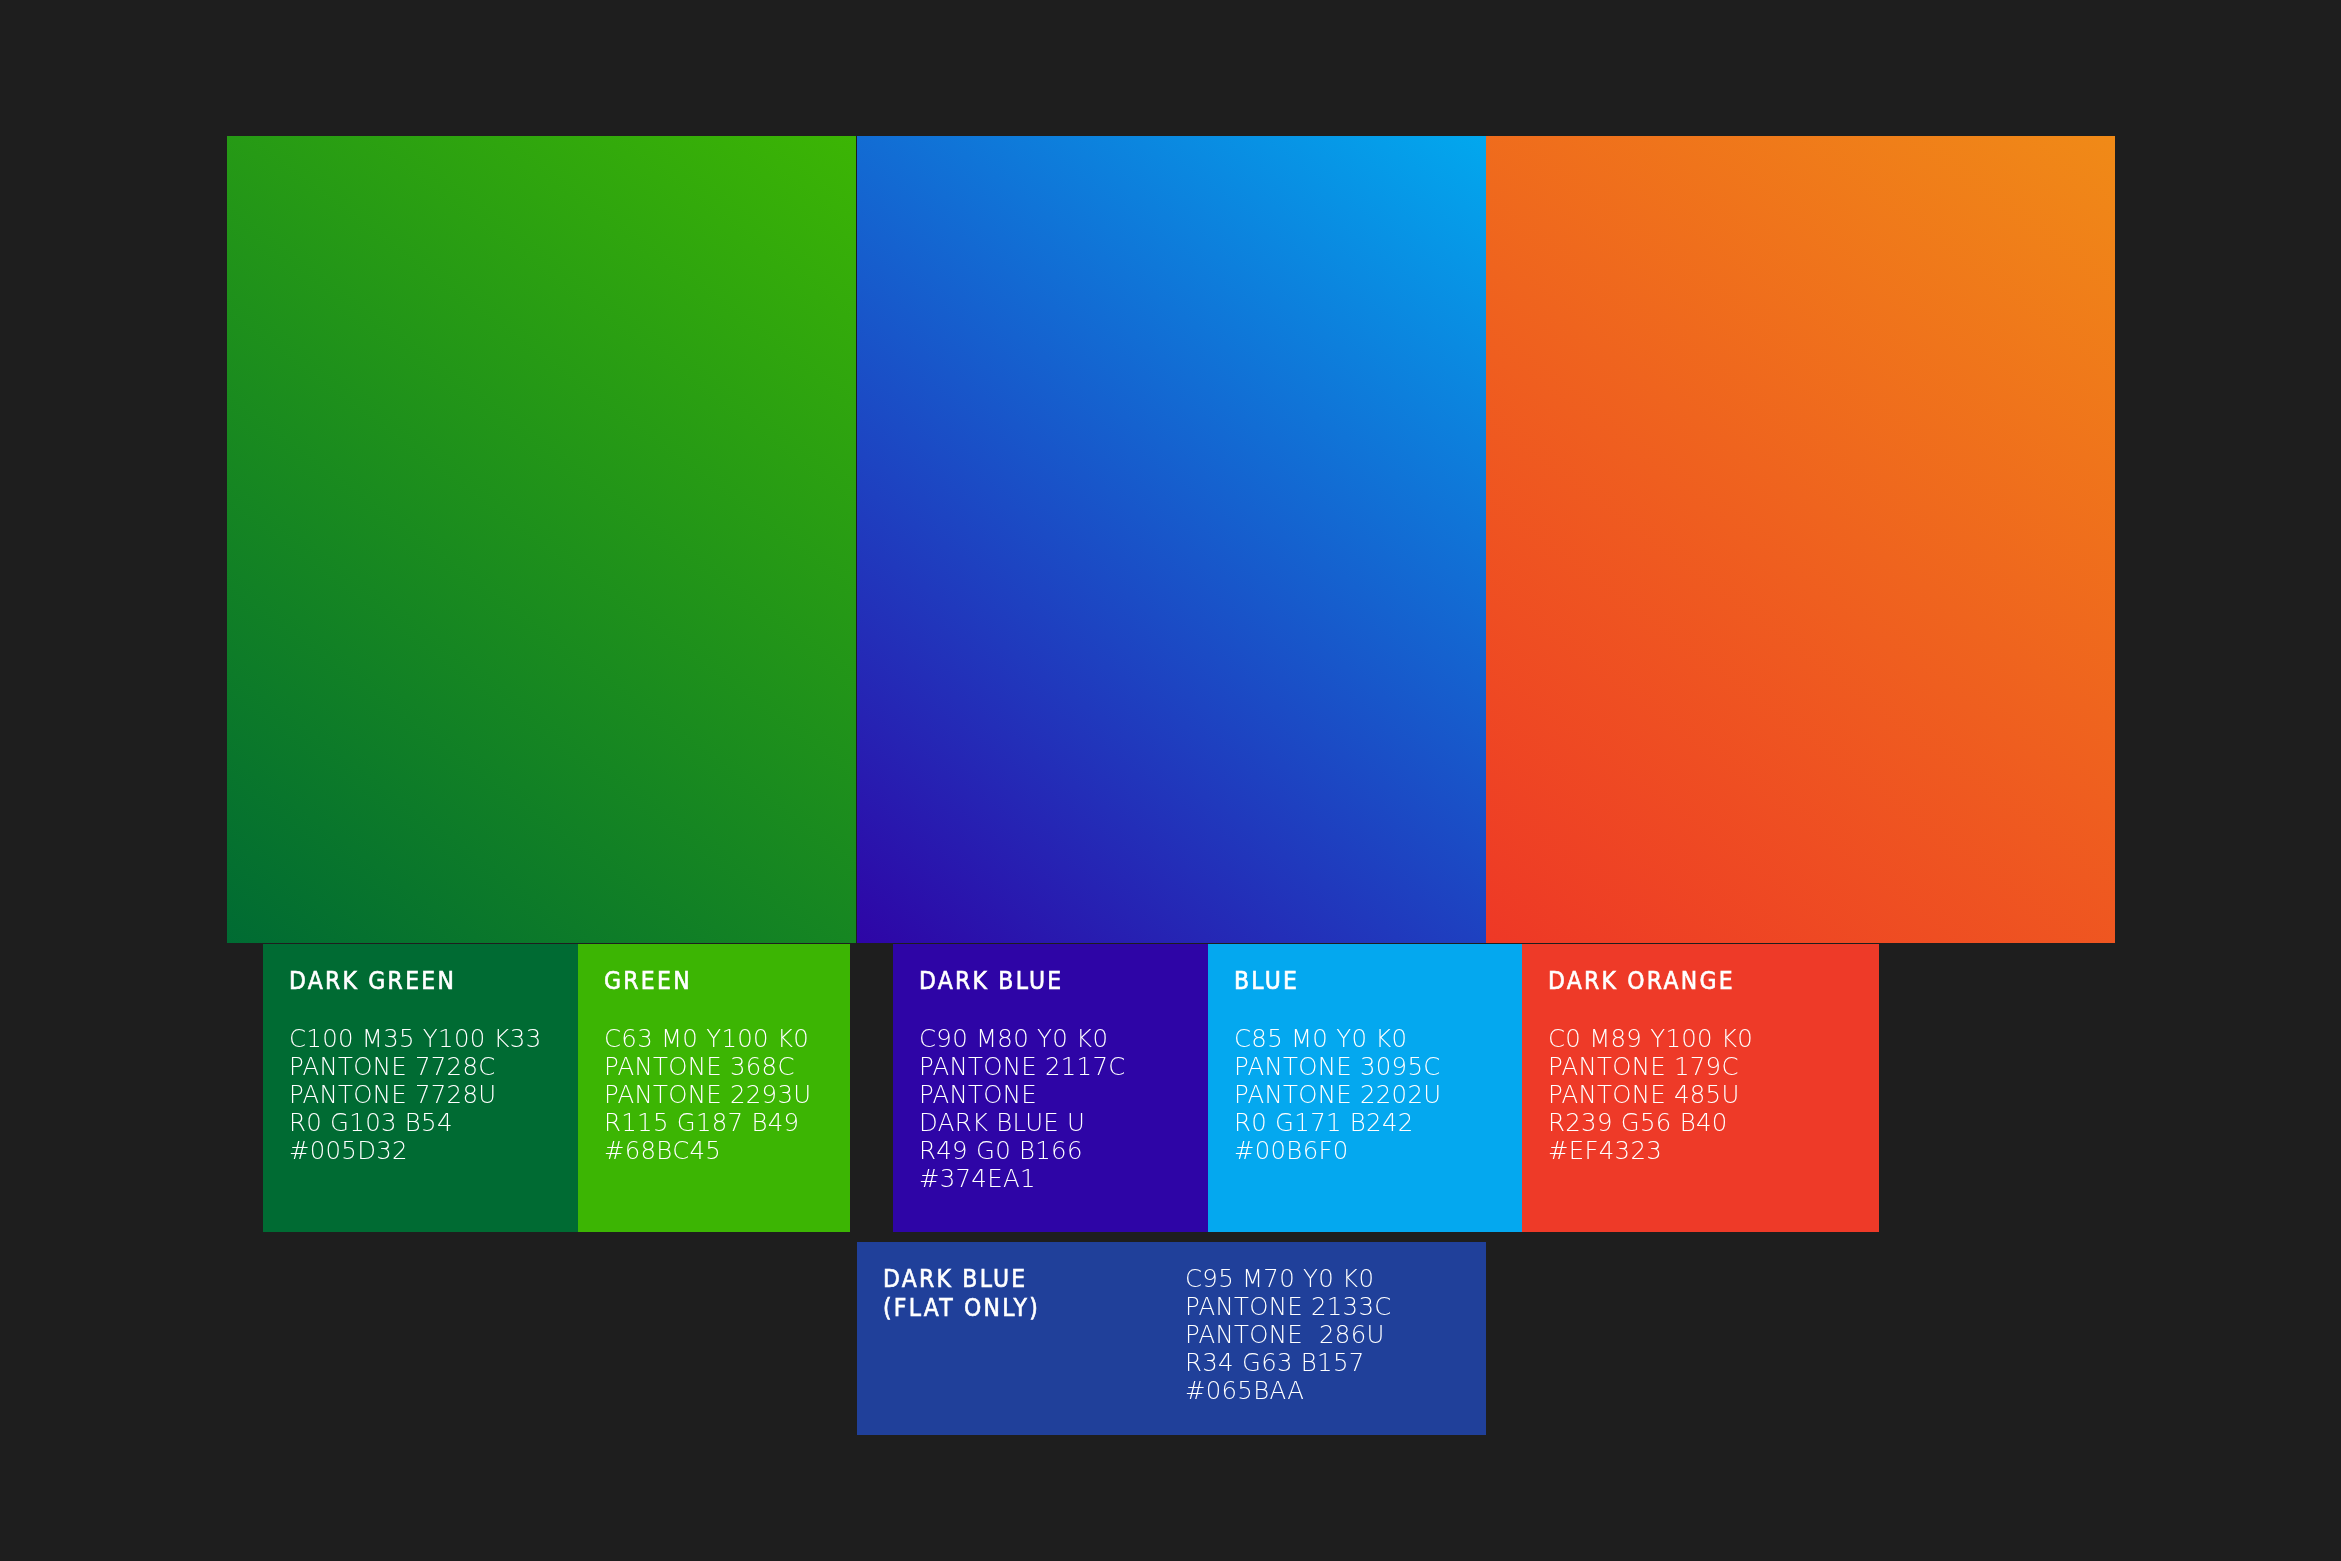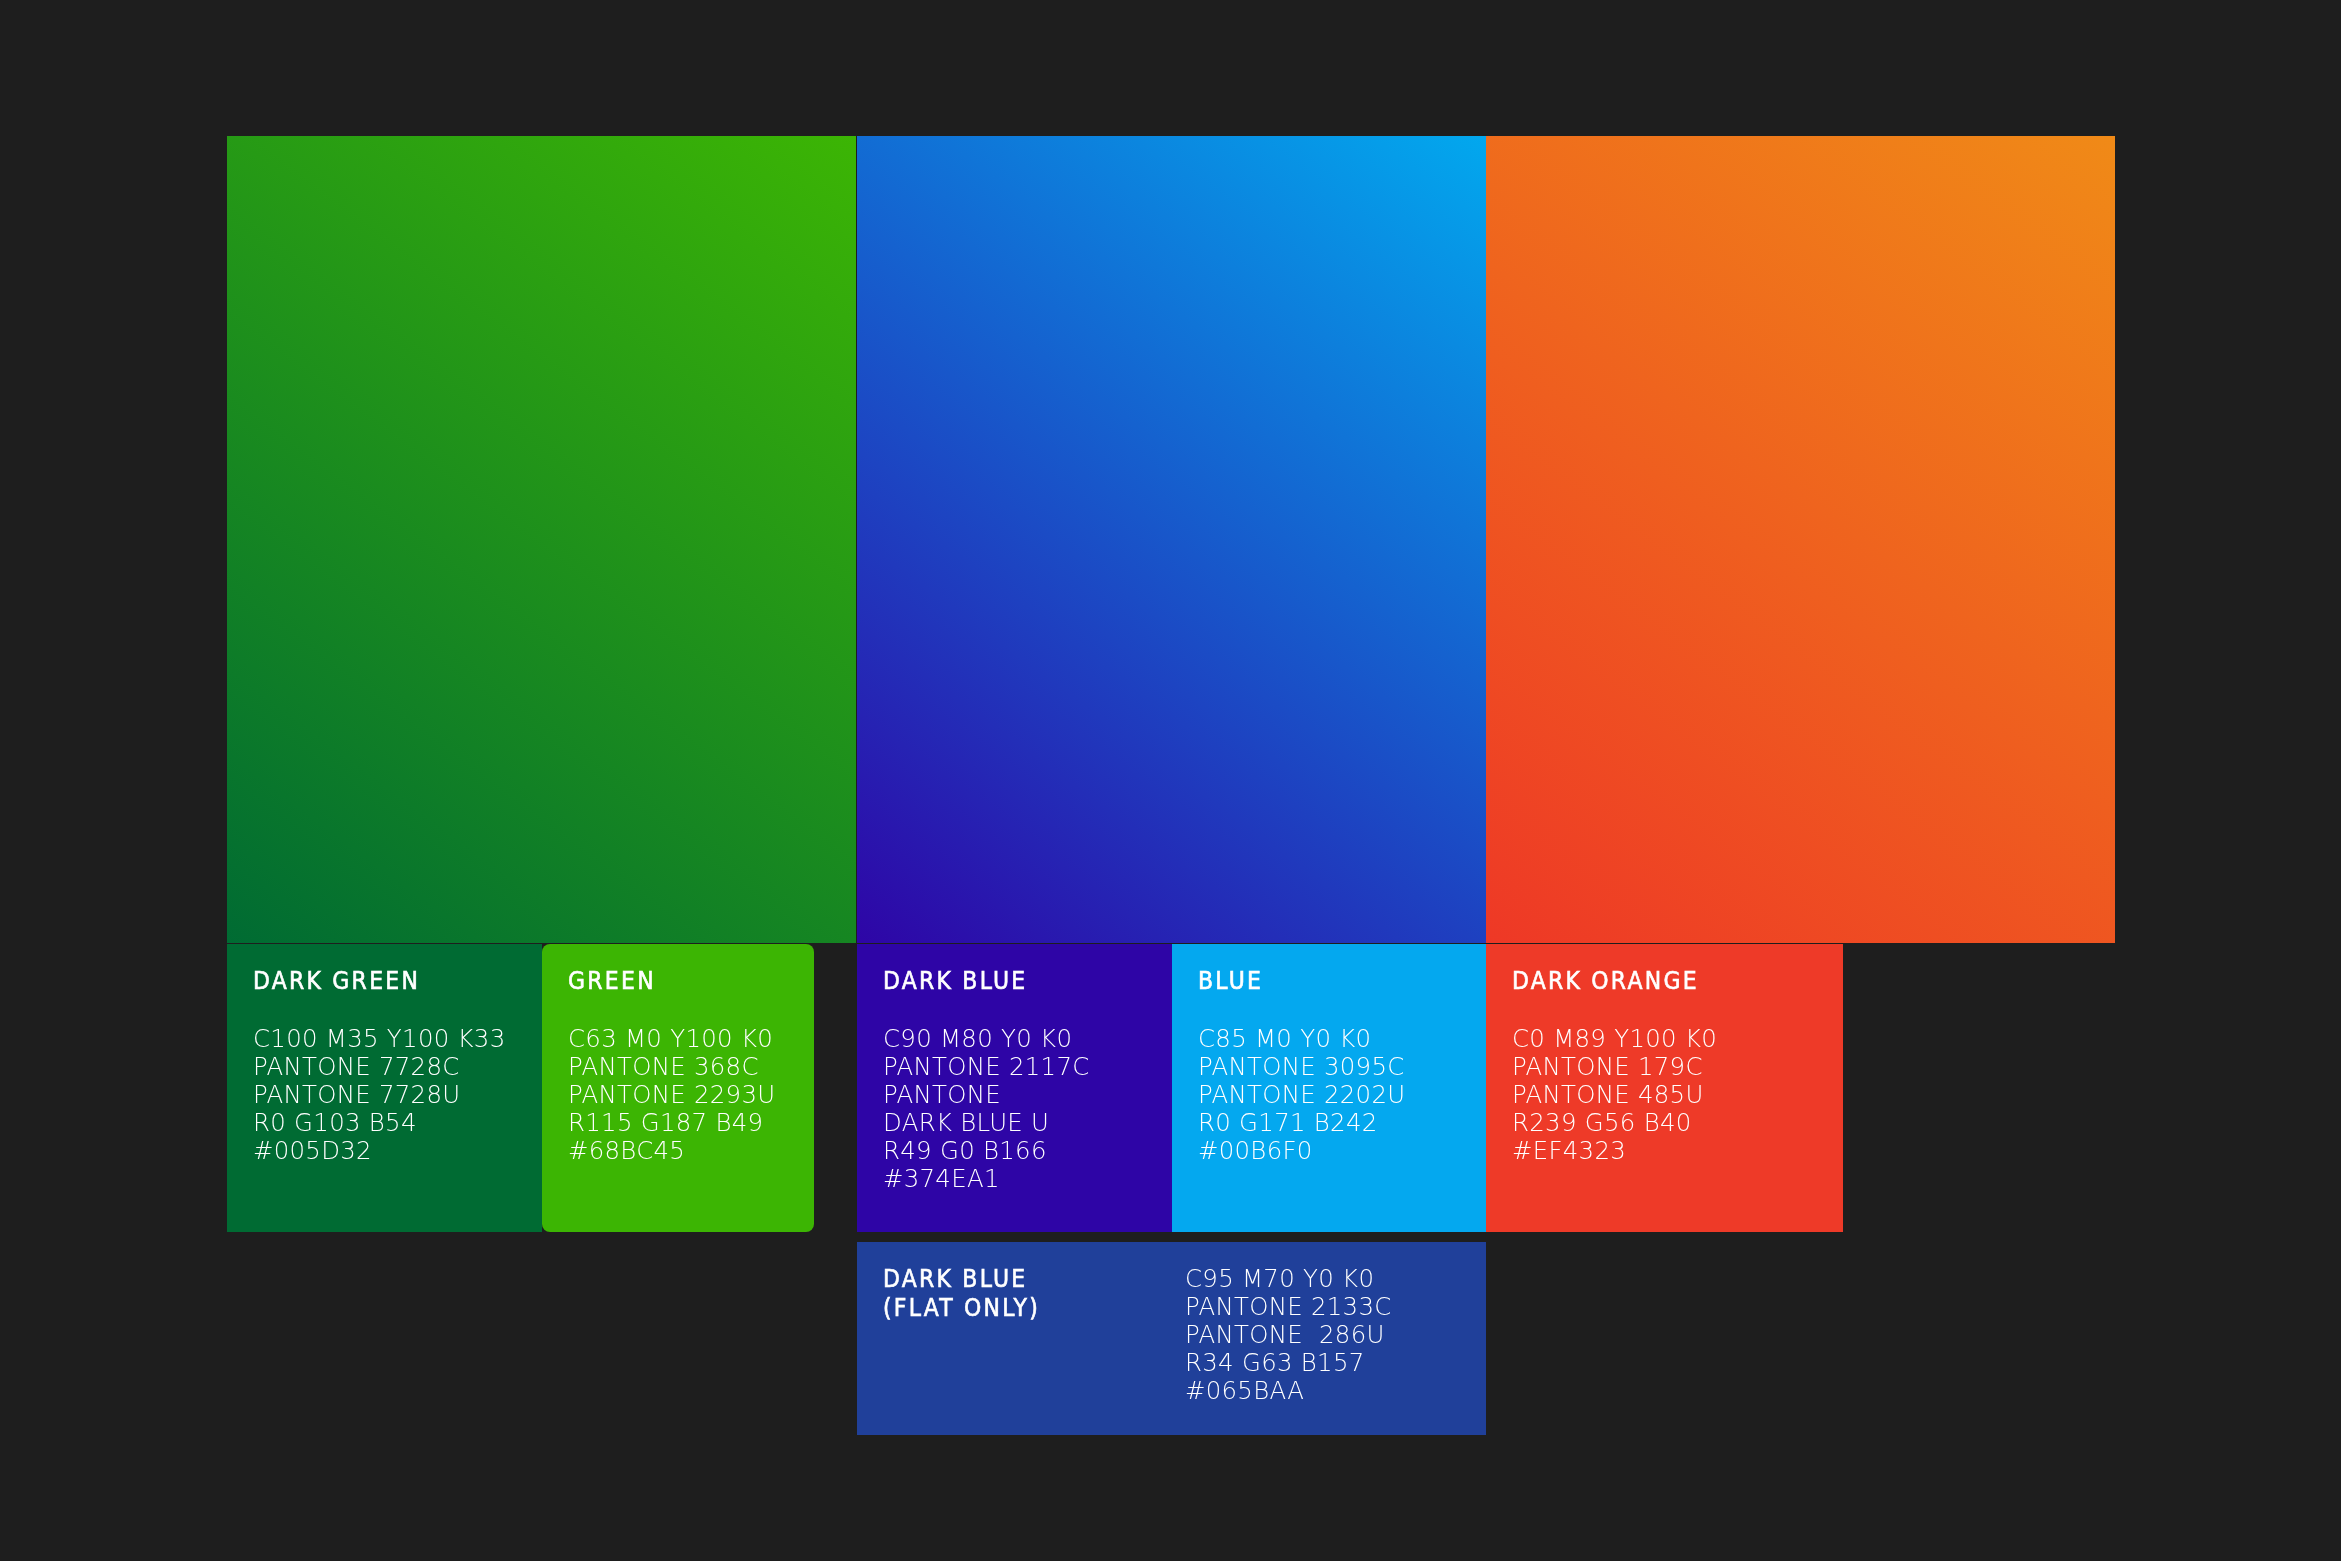--- a/index.html
+++ b/index.html
@@ -12,37 +12,37 @@
   }
   #stage{position:relative;width:2342px;height:1561px;}
 
   
   .hero{position:absolute;top:136px;height:807px;}
   #hero-green {left:227px;  width:629px;}
   #hero-blue  {left:857px; width:629px;}
   #hero-orange{left:1486px; width:629px;}
 
   
-  .card{position:absolute;top:944px;height:288px;color:#ffffff;}
+  .card{position:absolute;top:944px;height:288px;color:#ffffff;margin-left:36px;}
   .card .title{
     position:absolute;left:26px;top:22px;
     font-family:"DejaVu Sans Condensed", "DejaVu Sans", sans-serif;
     font-weight:400;font-size:24.4px;line-height:29px;
     letter-spacing:2.3px;word-spacing:-0.3px;white-space:pre;
     -webkit-text-stroke:0.6px #ffffff;
   }
   .card .specs{
     position:absolute;left:26px;top:81px;
     font-family:"DejaVu Sans", sans-serif;
     font-weight:200;font-size:24.4px;line-height:28px;letter-spacing:0.3px;
     white-space:pre;
   }
 
   #card-dark-green {left:227px;  width:315px;}
-  #card-green      {left:542px;  width:272px;border-radius:8px;}
+  #card-green      {left:542px;  width:272px;}
   #card-dark-blue  {left:857px; width:315px;}
   #card-blue       {left:1172px; width:315px;}
   #card-dark-orange{left:1486px; width:357px;}
   #card-orange     {left:1801px; width:315px;}
 
   
   #card-flat-only{
     position:absolute;left:857px;top:1242px;width:629px;height:193px;color:#fff;
   }
   #card-flat-only .title{

